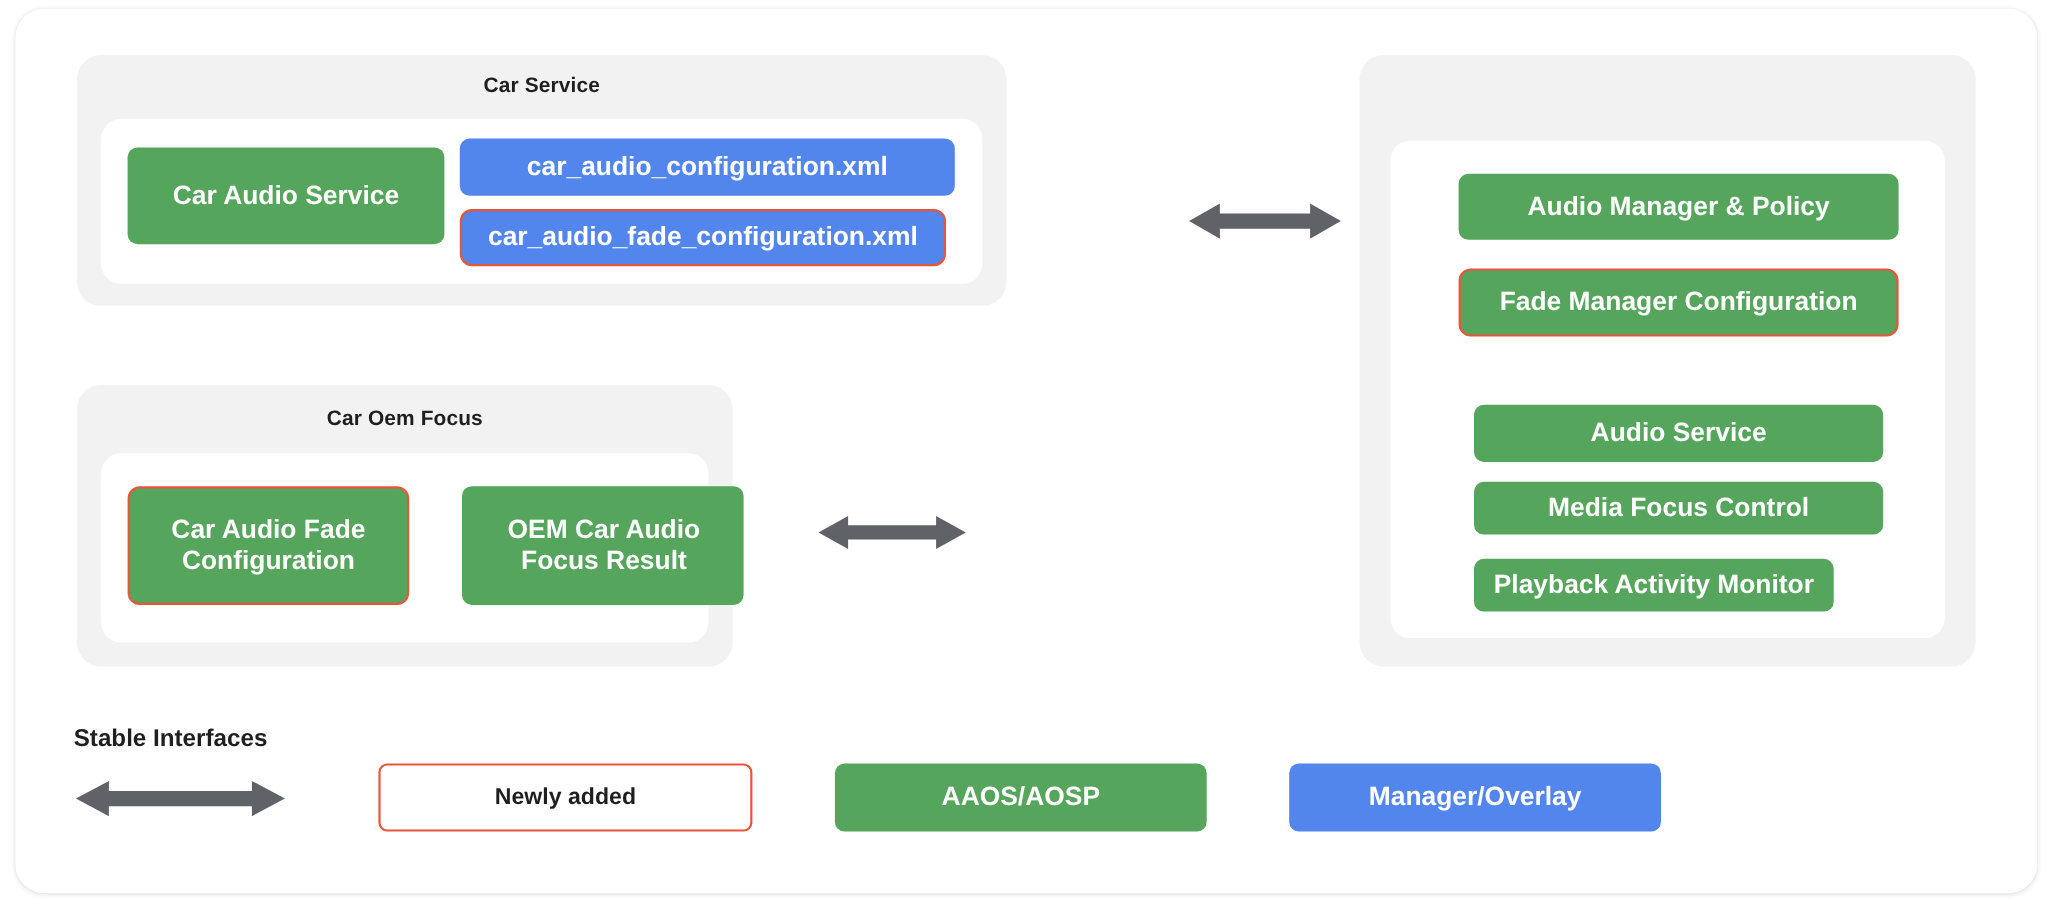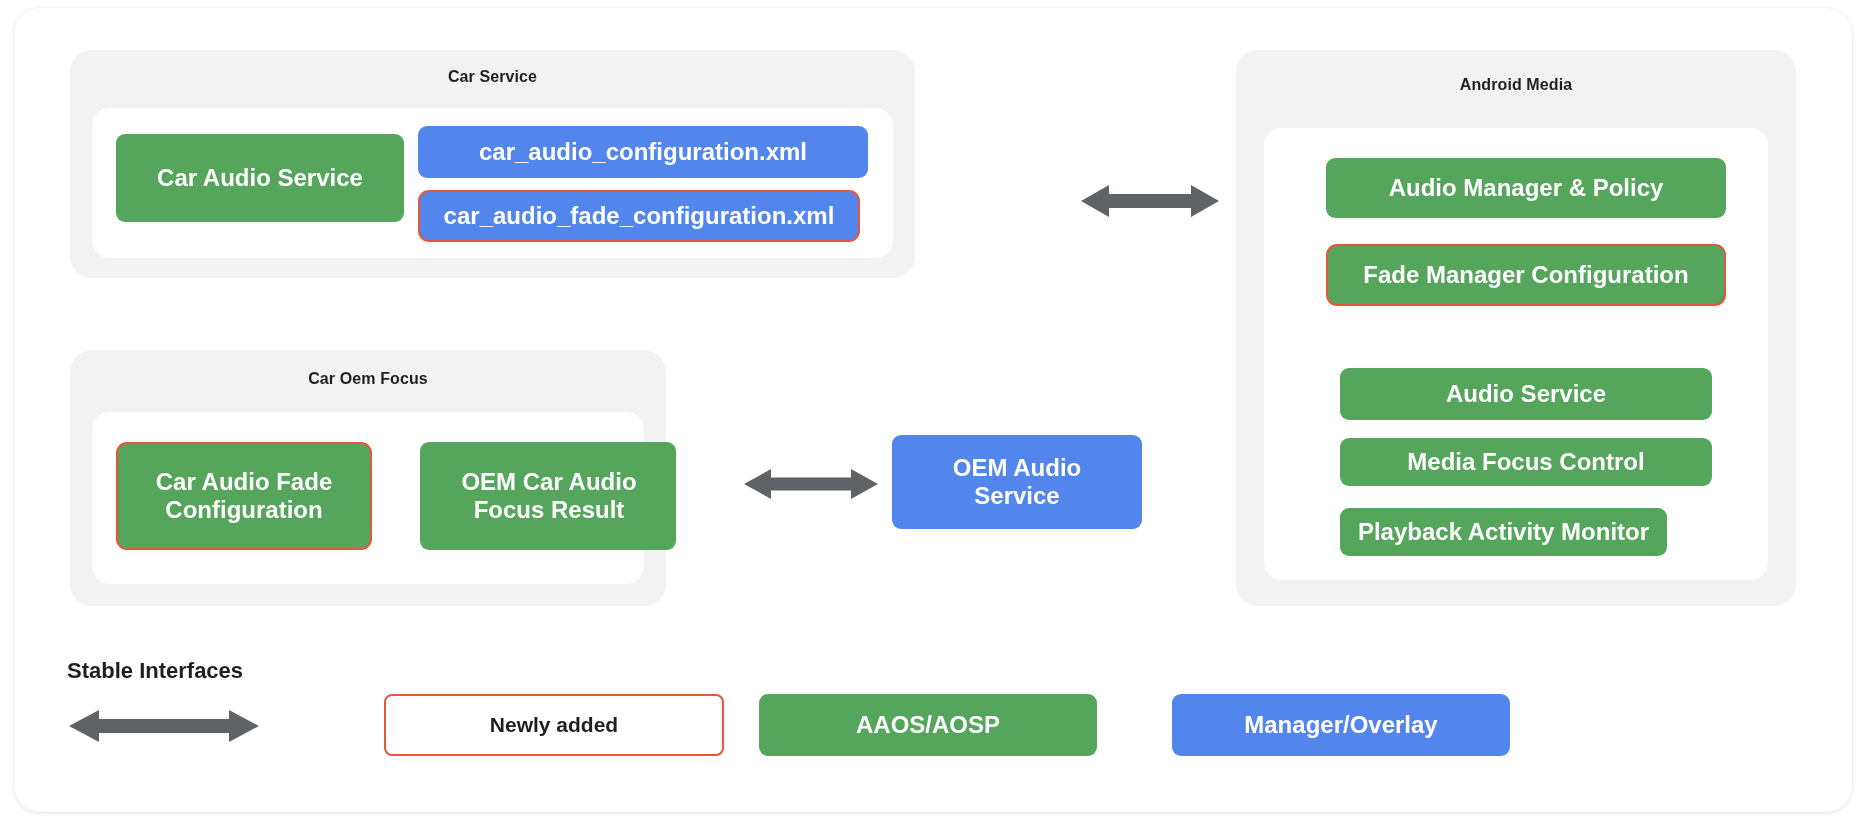--- a/index.html
+++ b/index.html
@@ -32,21 +32,21 @@
     position: absolute;
     background: #f2f2f2;
     border-radius: 22px;
     box-sizing: border-box;
   }
   .panel-title {
     position: absolute;
     left: 0;
     right: 0;
     text-align: center;
-    font-size: 16px;
+    font-size: 19px;
     font-weight: 700;
     color: #1f1f1f;
     letter-spacing: .1px;
   }
   .inner-white {
     position: absolute;
     background: #ffffff;
     border-radius: 18px;
     box-sizing: border-box;
   }
@@ -122,21 +122,20 @@
       <div class="node green newly" style="left:46px; top:92px; width:256px; height:108px;">
         <span>Car Audio Fade Configuration</span>
       </div>
 
       <div class="node green" style="left:350px; top:92px; width:256px; height:108px;padding-left:10px;">
         <span>OEM Car Audio Focus Result</span>
       </div>
     </div>
 
     <div class="panel" style="left:1222px; top:42px; width:560px; height:556px;">
-      <div class="panel-title" style="top:26px;">Android Media</div>
       <div class="inner-white" style="left:28px; top:78px; width:504px; height:452px;">
       </div>
 
       <div class="node green" style="left:90px; top:108px; width:400px; height:60px;">
         <span>Audio Manager &amp; Policy</span>
       </div>
 
       <div class="node green newly" style="left:90px; top:194px; width:400px; height:62px;">
         <span>Fade Manager Configuration</span>
       </div>
@@ -147,24 +146,20 @@
 
       <div class="node green" style="left:104px; top:388px; width:372px; height:48px;">
         <span>Media Focus Control</span>
       </div>
 
       <div class="node green" style="left:104px; top:458px; width:327px; height:48px;">
         <span>Playback Activity Monitor</span>
       </div>
     </div>
 
-    <div class="node blue" style="left:878px; top:427px; width:250px; height:94px; flex-direction:column;">
-      <span>OEM Audio</span>
-      <span>Service</span>
-    </div>
 
     <div class="arrow" style="left:1065px; top:172px;">
       <svg width="142" height="42" viewBox="0 0 142 42" aria-hidden="true">
         <path d="M2 21 L30 5 L30 14 L112 14 L112 5 L140 21 L112 37 L112 28 L30 28 L30 37 Z" fill="#5f6368"></path>
       </svg>
     </div>
 
     <div class="arrow" style="left:728px; top:456px;">
       <svg width="138" height="40" viewBox="0 0 138 40" aria-hidden="true">
         <path d="M2 20 L29 5 L29 13.5 L109 13.5 L109 5 L136 20 L109 35 L109 26.5 L29 26.5 L29 35 Z" fill="#5f6368"></path>
@@ -172,21 +167,21 @@
     </div>
 
     <div class="legend-label" style="left:53px; top:650px;">Stable Interfaces</div>
 
     <div class="arrow" style="left:53px; top:697px;">
       <svg width="194" height="42" viewBox="0 0 194 42" aria-hidden="true">
         <path d="M2 21 L32 5 L32 14 L162 14 L162 5 L192 21 L162 37 L162 28 L32 28 L32 37 Z" fill="#5f6368"></path>
       </svg>
     </div>
 
-    <div class="node plain-outline" style="left:330px; top:686px; width:340px; height:62px;margin-left:40px;">
+    <div class="node plain-outline" style="left:330px; top:686px; width:340px; height:62px;">
       <span>Newly added</span>
     </div>
 
     <div class="node green" style="left:745px; top:686px; width:338px; height:62px;">
       <span>AAOS/AOSP</span>
     </div>
 
     <div class="node blue" style="left:1158px; top:686px; width:338px; height:62px;">
       <span>Manager/Overlay</span>
     </div>

